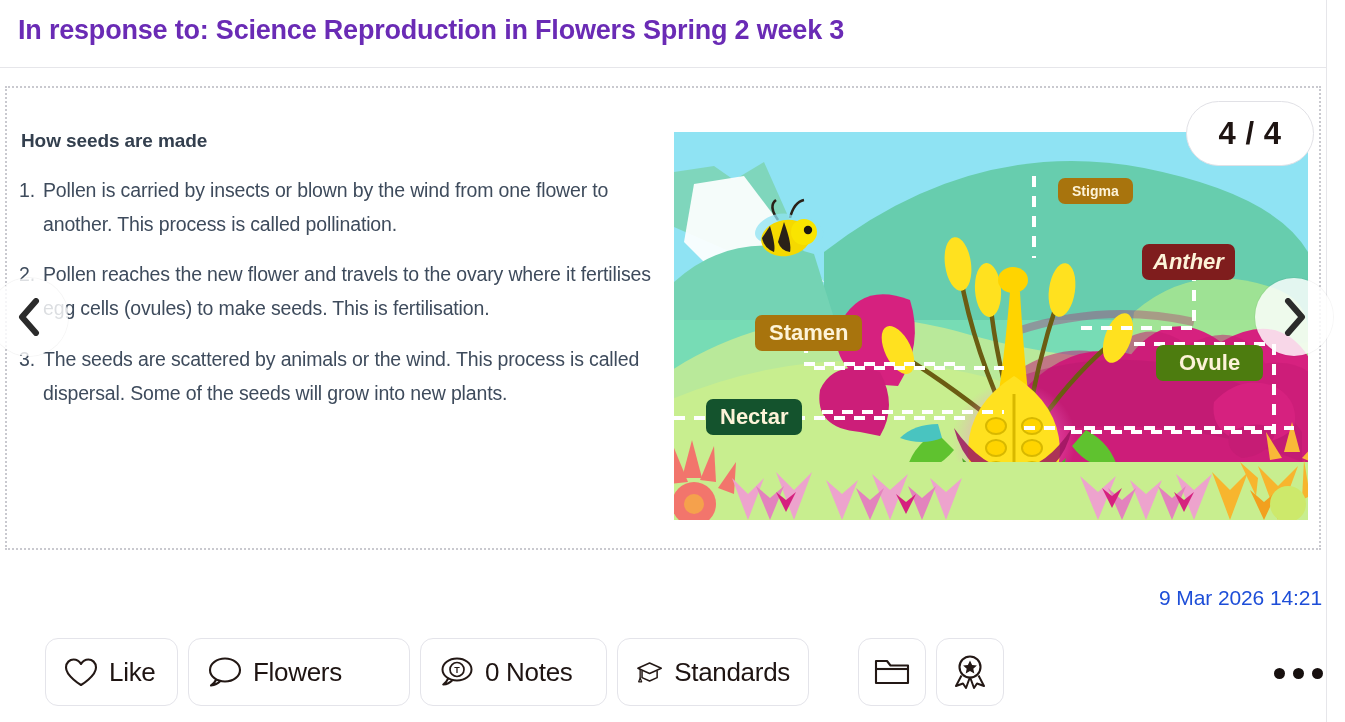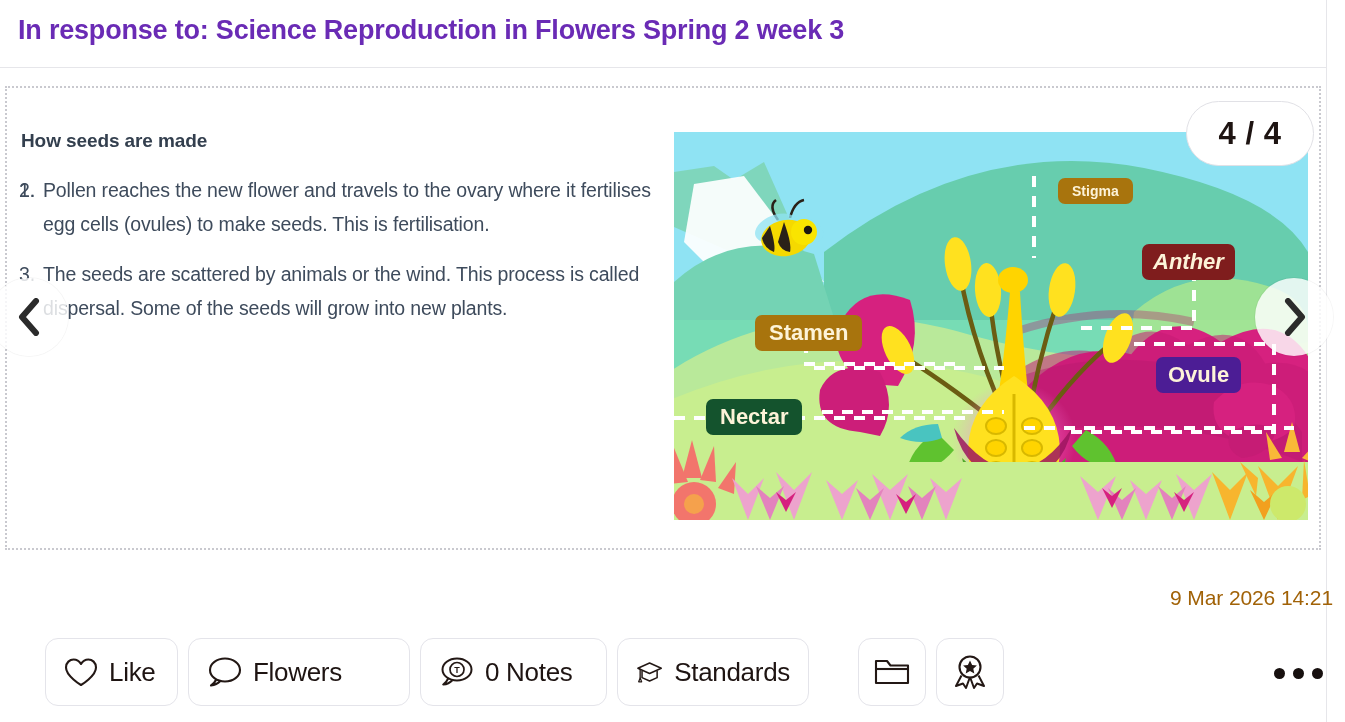--- a/index.html
+++ b/index.html
@@ -144,24 +144,24 @@
     z-index: 25;
     box-shadow: 0 0 0 1px rgba(0,0,0,0.04);
   }
   .nav-prev { left: -10px; top: 278px; }
   .nav-next { left: 1255px; top: 278px; }
   .nav-arrow svg { width: 26px; height: 38px; }
 
   
   .timestamp {
     position: absolute;
-    right: 12px;
+    right: 23px;
     top: 586px;
     font-size: 21px;
-    color: #a16207;
+    color: #1d4ed8;
     letter-spacing: -0.1px;
   }
 
   
   .action-bar {
     position: absolute;
     left: 0;
     top: 638px;
     width: 1326px;
     height: 84px;
@@ -223,20 +223,21 @@
   <div class="page-gutter"></div>
   <div class="page-gutter-fill"></div>
 
   <div class="slide-card">
 
     <div class="text-panel">
       <div class="text-heading">How seeds are made</div>
       <ol class="steps">
         <li>
           <span class="num">1.</span>
+          <span>Pollen is carried by insects or blown by the wind from one flower to another. This process is called pollination.</span>
         </li>
         <li>
           <span class="num">2.</span>
           <span>Pollen reaches the new flower and travels to the ovary where it fertilises egg cells (ovules) to make seeds. This is fertilisation.</span>
         </li>
         <li>
           <span class="num">3.</span>
           <span>The seeds are scattered by animals or the wind. This process is called dispersal. Some of the seeds will grow into new plants.</span>
         </li>
       </ol>
@@ -406,21 +407,21 @@
           </g>
         </g>
       </svg>
     </div>
 
     <div></div>
   </div>
 
   <div style="position:absolute;left:1058px;top:178px;background:#a8740d;color:#fdf3d8;font-size:14px;font-weight:bold;padding:5px 14px;border-radius:7px;z-index:20;">Stigma</div>
   <div style="position:absolute;left:1142px;top:244px;background:#7f1d1d;color:#fdf3d8;font-size:22px;font-weight:bold;padding:5px 11px;border-radius:7px;z-index:20;font-style:italic;">Anther</div>
-  <div style="position:absolute;left:1156px;top:345px;background:#4c1d95;color:#fdf3d8;font-size:22px;font-weight:bold;padding:5px 12px;border-radius:7px;z-index:20;margin-top:12px;">Ovule</div>
+  <div style="position:absolute;left:1156px;top:345px;background:#4d7c0f;color:#fdf3d8;font-size:22px;font-weight:bold;padding:5px 23px;border-radius:7px;z-index:20;">Ovule</div>
   <div style="position:absolute;left:755px;top:315px;background:#a8740d;color:#fdf3d8;font-size:22px;font-weight:bold;padding:5px 14px;border-radius:7px;z-index:20;">Stamen</div>
   <div style="position:absolute;left:706px;top:399px;background:#14532d;color:#fdf3d8;font-size:22px;font-weight:bold;padding:5px 14px;border-radius:7px;z-index:20;">Nectar</div>
 
   <div class="counter-badge">4 / 4</div>
 
   <div class="nav-arrow nav-prev">
     <svg viewBox="0 0 26 38" aria-hidden="true">
       <path d="M20 3 L6 19 L20 35" stroke="#2b2b2b" stroke-width="6" fill="none" stroke-linecap="round" stroke-linejoin="round"></path>
     </svg>
   </div>

